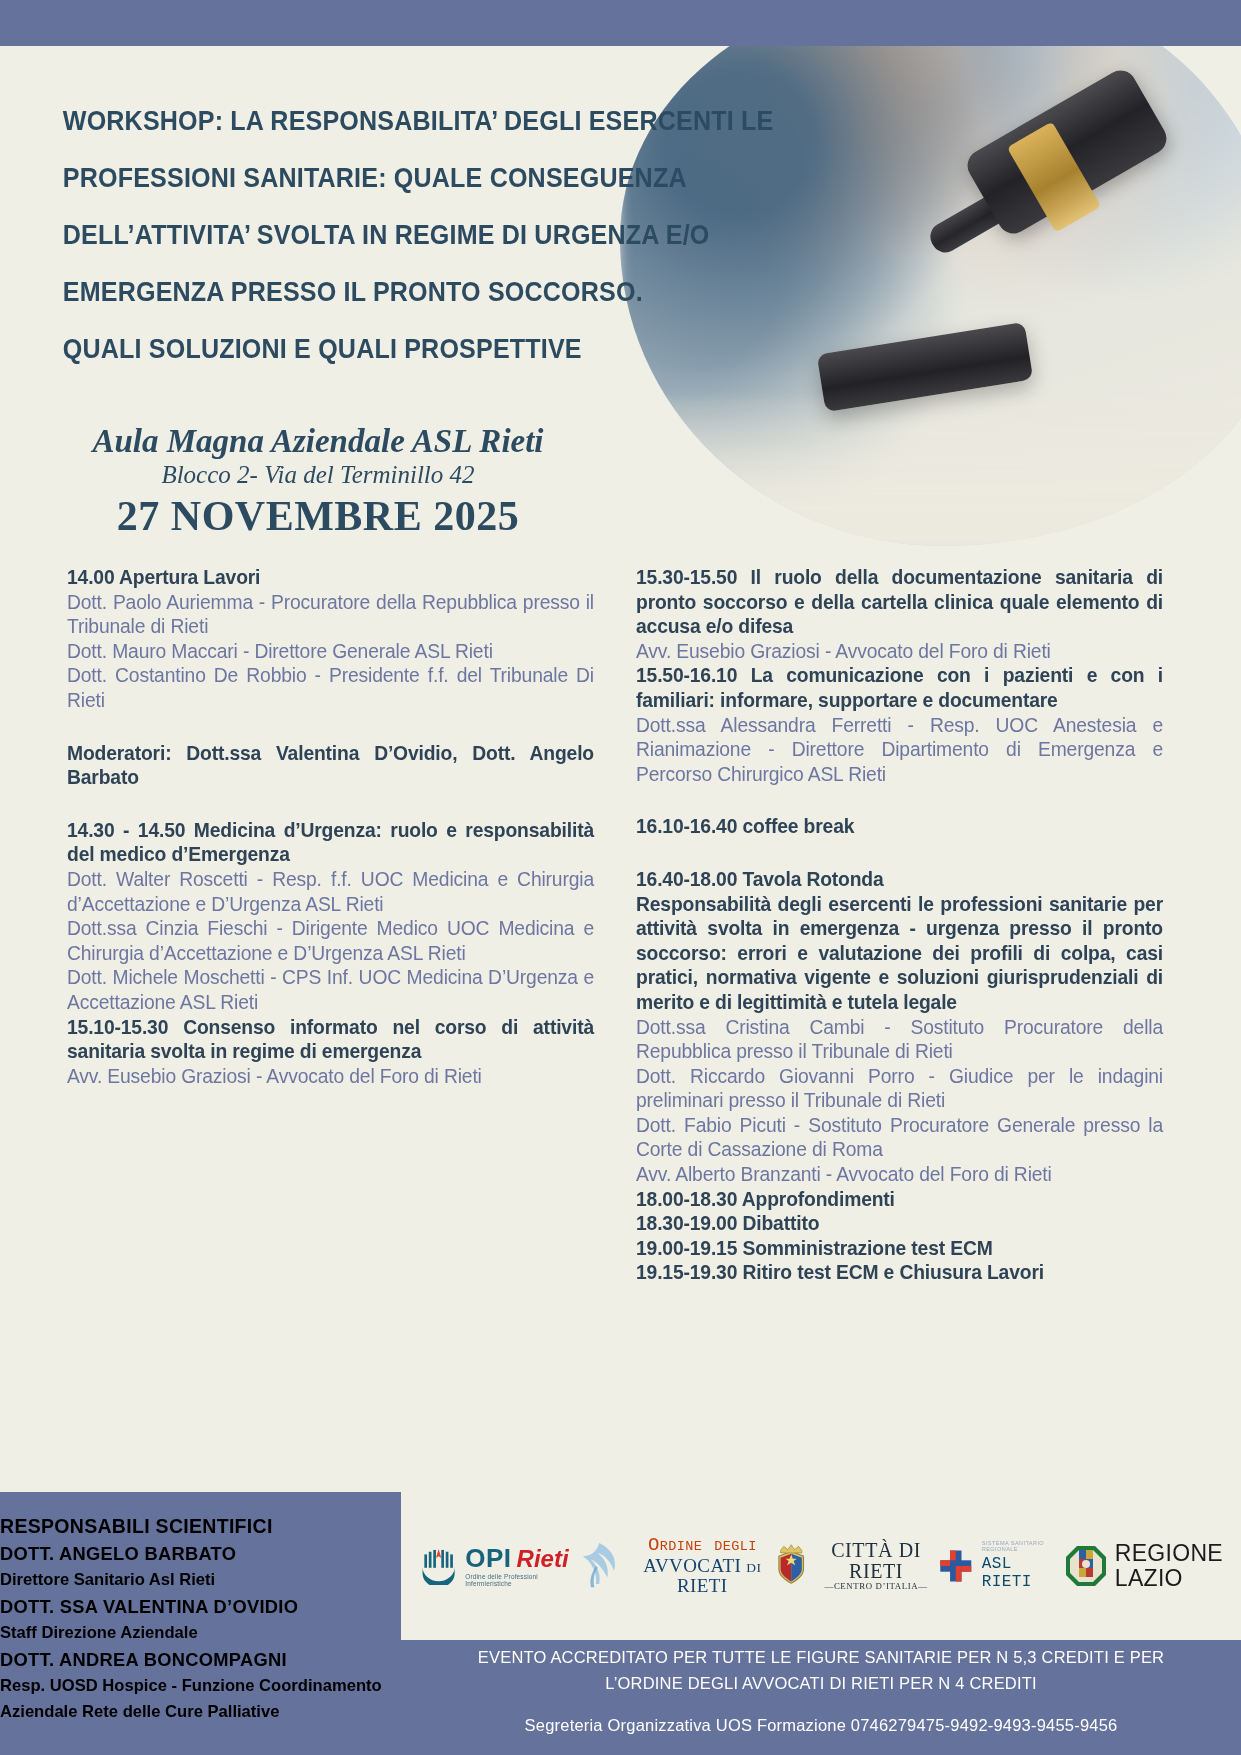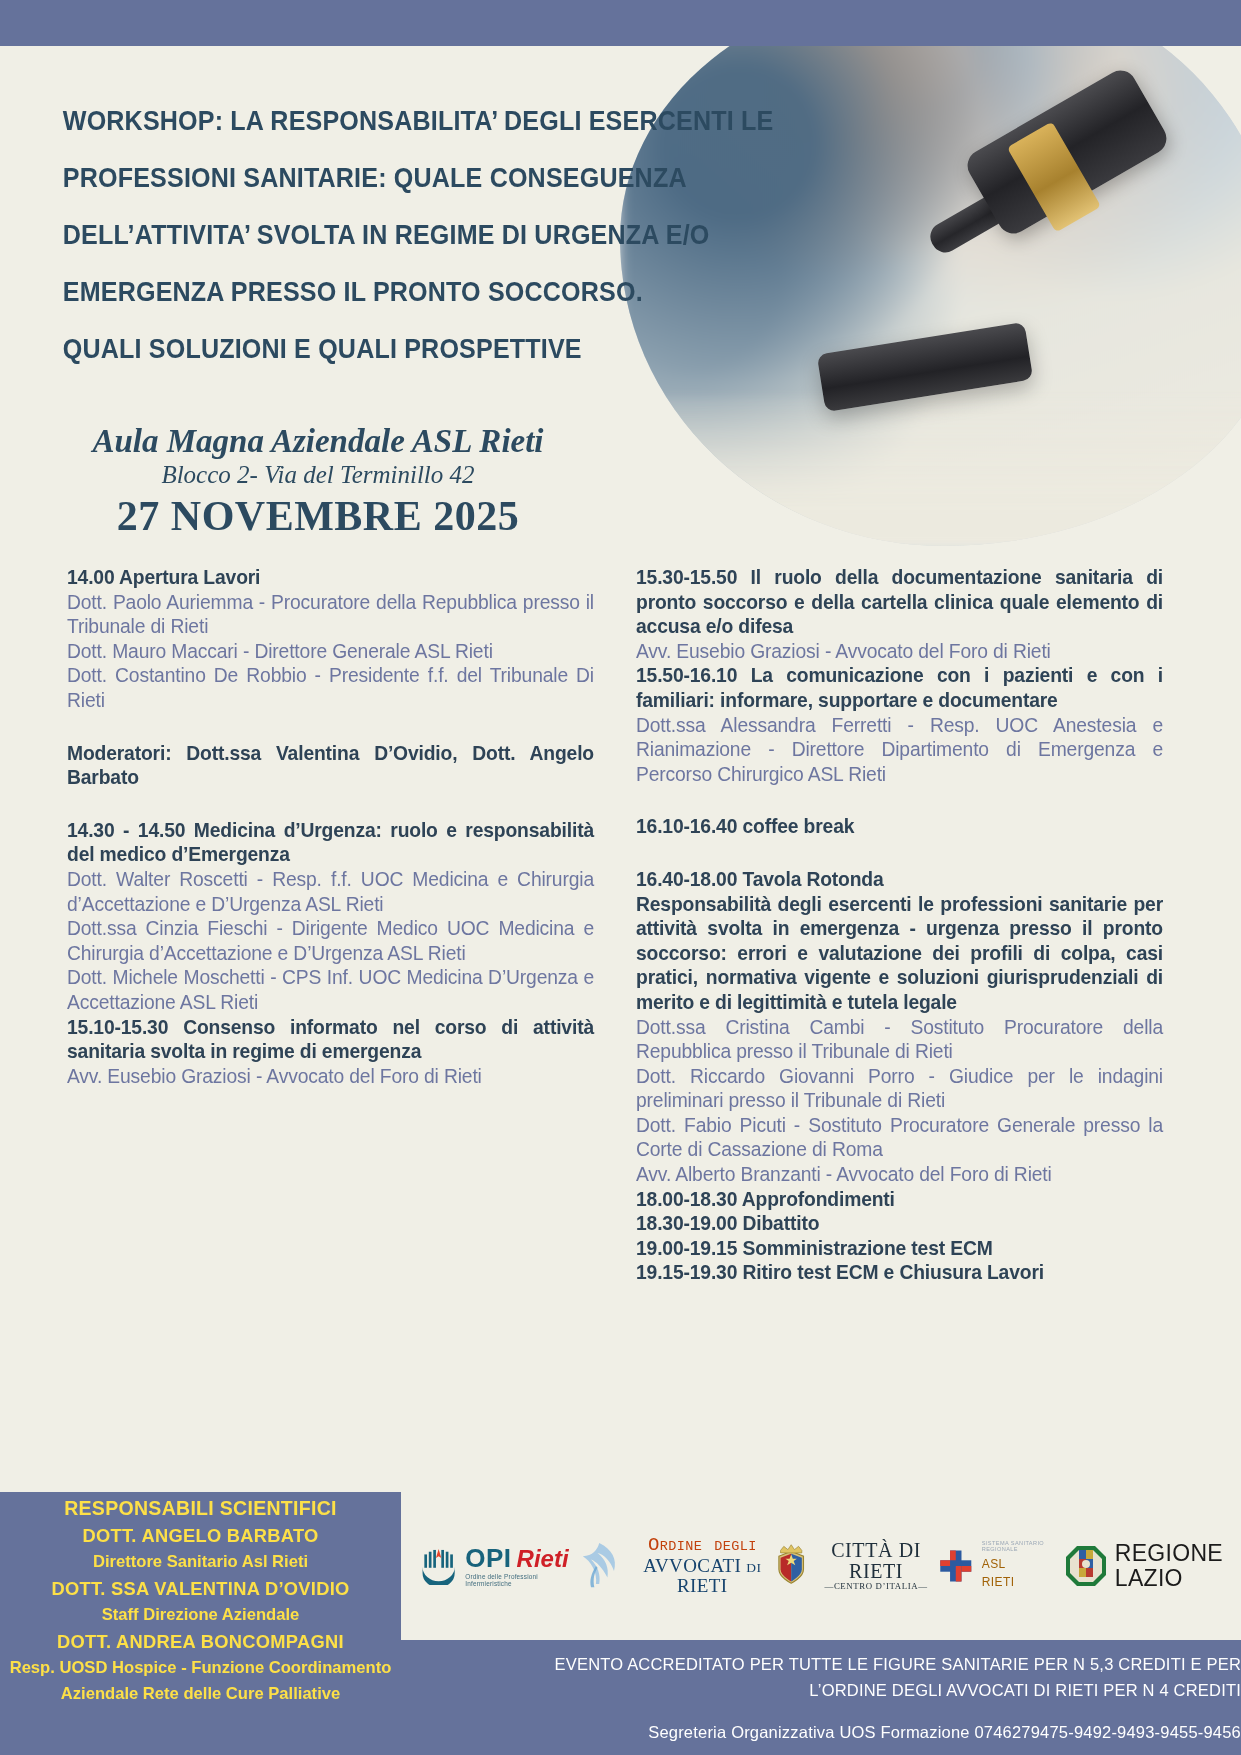--- a/index.html
+++ b/index.html
@@ -204,23 +204,22 @@
   .gap-lg { height: 28px; }
 
   
   .resp-panel {
     position: absolute;
     left: 0;
     top: 1492px;
     width: 401px;
     height: 263px;
     background: #65729b;
-    color: #fde047;
-    text-align: center;
-    padding-top: 2px;
+    color: #000000;
+    padding-top: 20px;
     box-sizing: border-box;
   }
   .resp-title {
     font-size: 19.5px;
     line-height: 28px;
     font-weight: bold;
     letter-spacing: 0.3px;
   }
   .resp-name {
     font-size: 18.3px;
@@ -306,46 +305,47 @@
   }
 
   
   .asl-top {
     font-size: 5.6px;
     color: #9aa7b6;
     letter-spacing: 0.4px;
     margin-bottom: 3px;
   }
   .asl-main {
-    font-size: 12px;
-    color: #a16207;
+    font-size: 16px;
+    color: #0c4a6e;
     line-height: 18px;
     letter-spacing: 0.4px;
+    font-family: Liberation Mono, monospace;
   }
 
   
   .reg-main {
     font-size: 23px;
     color: #1b1b1b;
     line-height: 25px;
     letter-spacing: 0.3px;
   }
 
   
   .accred {
     position: absolute;
     left: 401px;
     top: 1640px;
     width: 840px;
     height: 115px;
     background: #65729b;
     color: #ffffff;
-    text-align: right;
+    text-align: center;
     box-sizing: border-box;
-    padding-top: 11px;
+    padding-top: 4px;
   }
   .accred-line {
     font-size: 16.5px;
     line-height: 26px;
     letter-spacing: 0.2px;
   }
   .accred-seg {
     font-size: 16.5px;
     line-height: 26px;
     letter-spacing: 0.2px;

